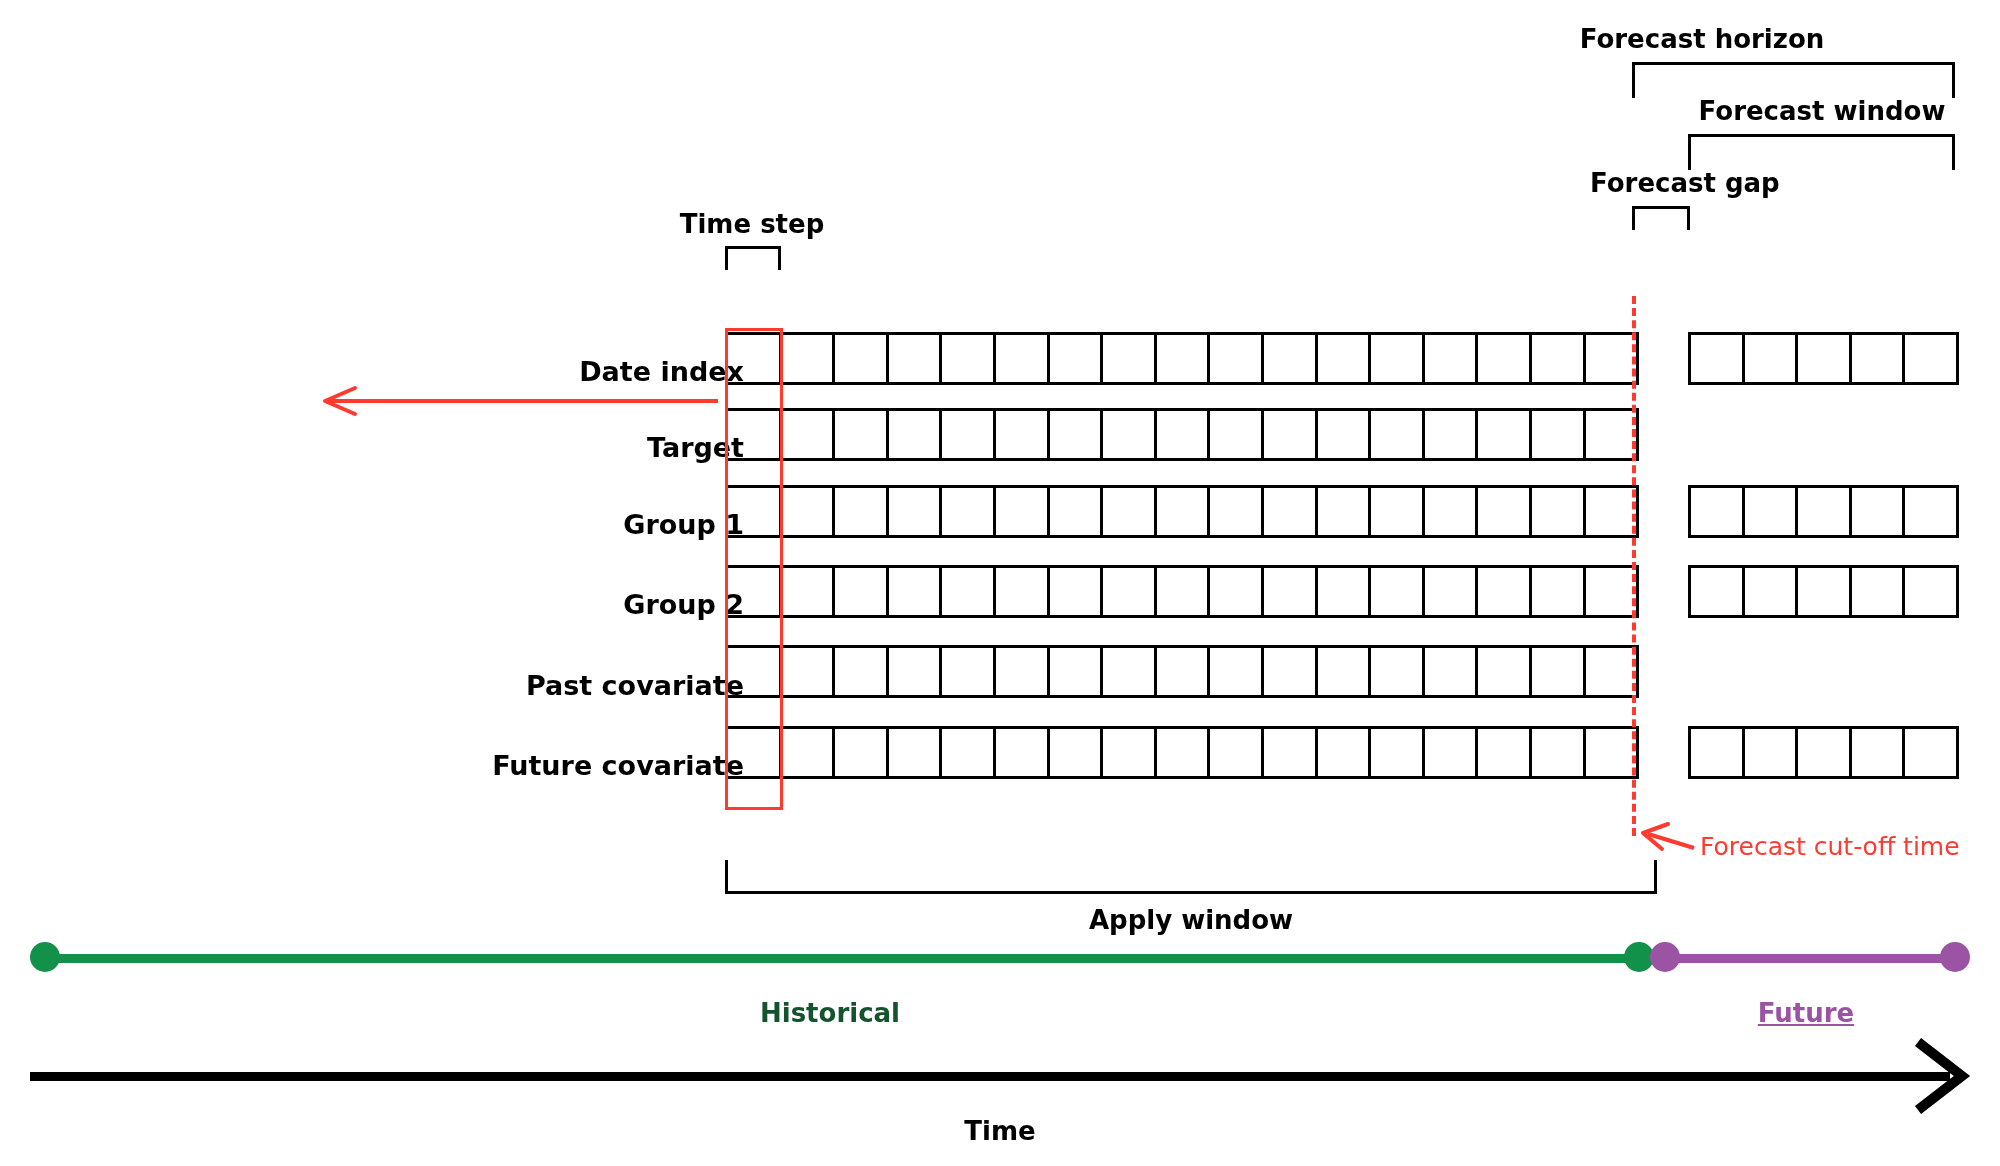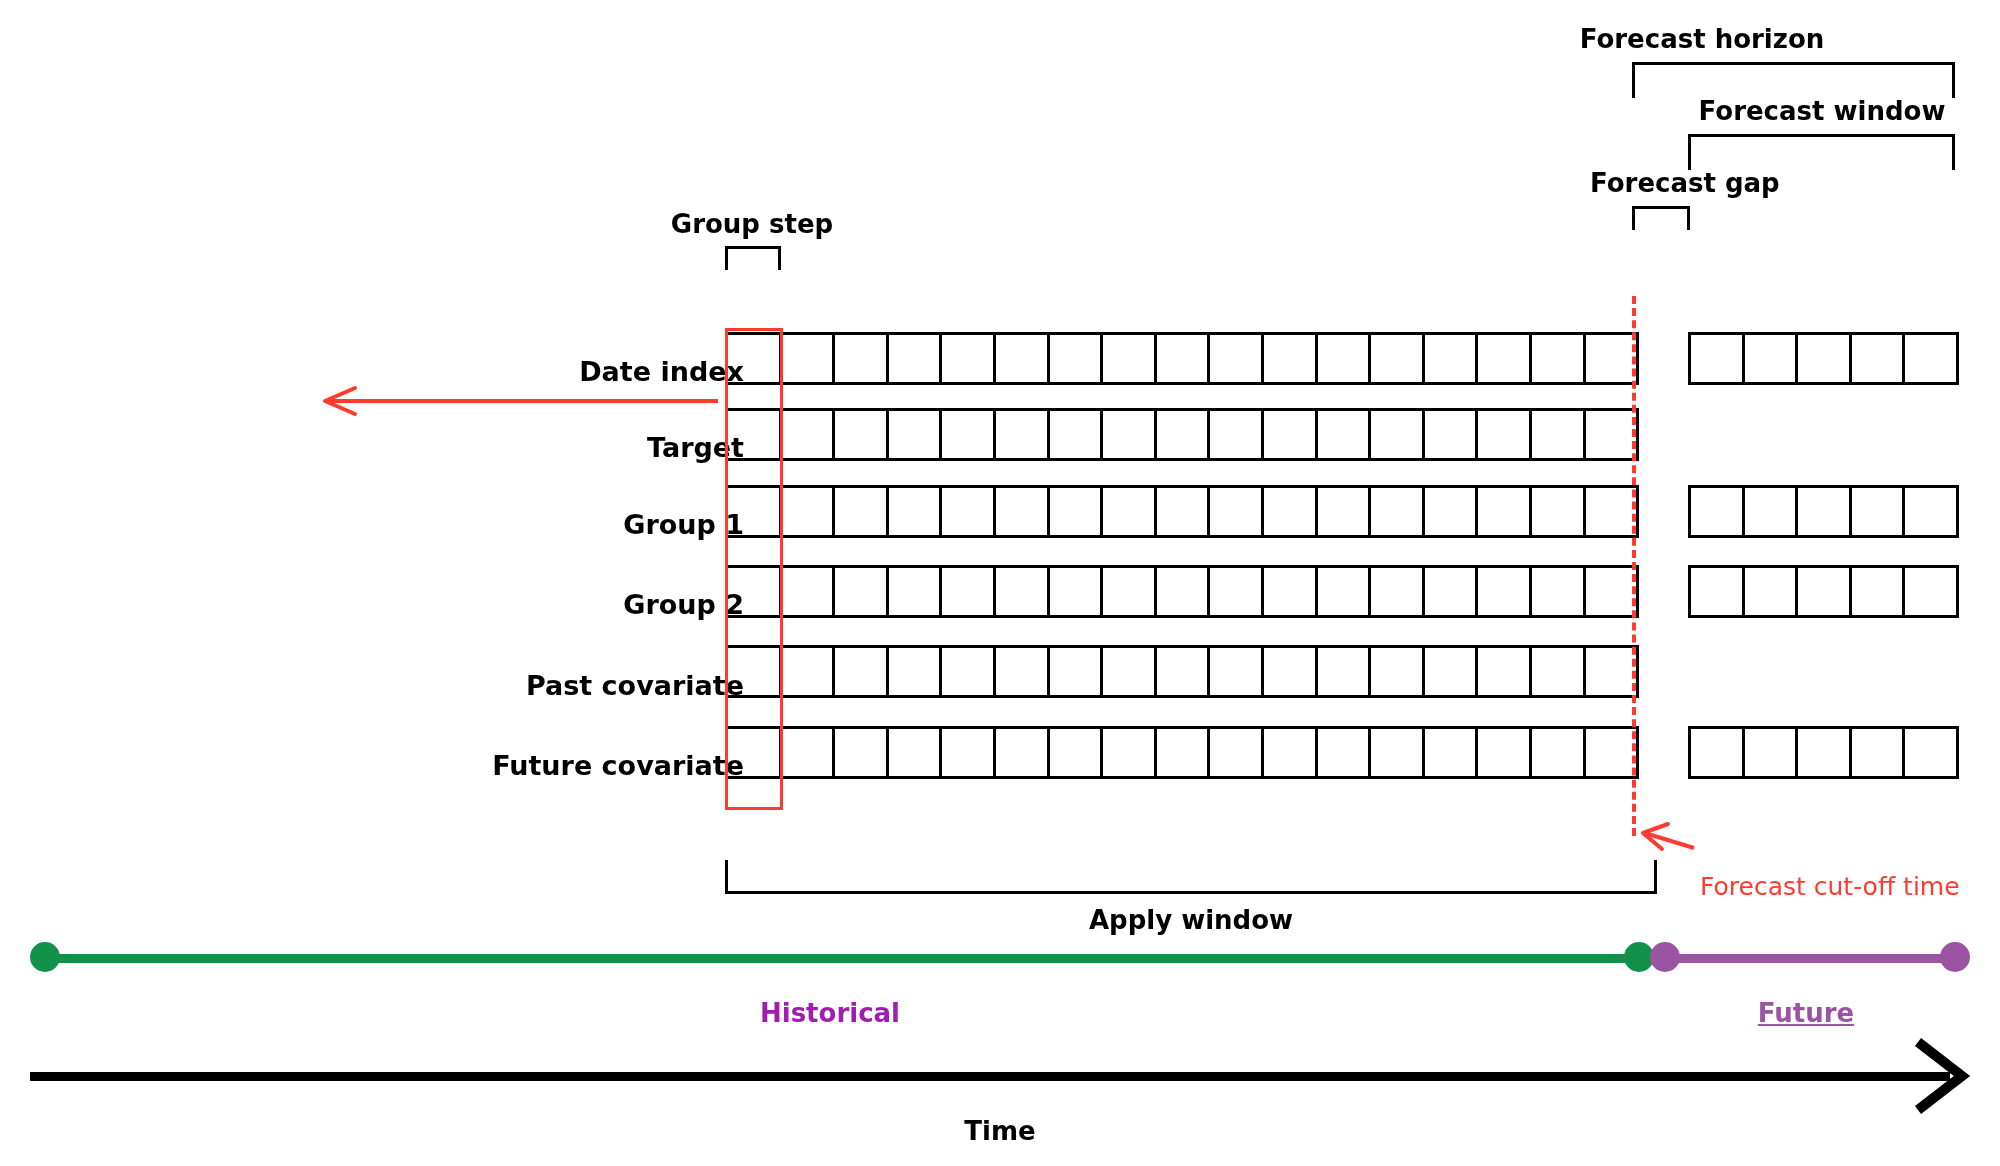--- a/index.html
+++ b/index.html
@@ -29,21 +29,21 @@
   .lbl-red {
     position: absolute;
     color: #FF3B30;
     font-size: 25px;
     font-weight: 500;
     white-space: nowrap;
     line-height: 1.22;
   }
   .lbl-green {
     position: absolute;
-    color: #a21caf;
+    color: #14532d;
     font-size: 26px;
     font-weight: 600;
     white-space: nowrap;
     line-height: 1;
   }
   .lbl-purple {
     position: absolute;
     color: #9B54A3;
     font-size: 26px;
     font-weight: 600;
@@ -151,21 +151,21 @@
 
   <div class="lbl" style="left:1702px; top:26px; transform:translateX(-50%);">Forecast horizon</div>
   <div class="bracket" style="left:1632px; top:62px; width:323px; height:36px;"></div>
 
   <div class="lbl" style="left:1822px; top:98px; transform:translateX(-50%);">Forecast window</div>
   <div class="bracket" style="left:1688px; top:134px; width:267px; height:36px;"></div>
 
   <div class="lbl" style="left:1590px; top:170px;">Forecast gap</div>
   <div class="bracket" style="left:1632px; top:206px; width:58px; height:24px;"></div>
 
-  <div class="lbl" style="left:752px; top:211px; transform:translateX(-50%);">Group step</div>
+  <div class="lbl" style="left:752px; top:211px; transform:translateX(-50%);">Time step</div>
   <div class="bracket" style="left:725px; top:246px; width:56px; height:24px;"></div>
 
   <div class="row-label" style="right:1288px; top:358px;">Date index</div>
   <div class="row-label" style="right:1288px; top:434px;">Target</div>
   <div class="row-label" style="right:1288px; top:511px;">Group 1</div>
   <div class="row-label" style="right:1288px; top:591px;">Group 2</div>
   <div class="row-label" style="right:1288px; top:672px;">Past covariate</div>
   <div class="row-label" style="right:1288px; top:752px;">Future covariate</div>
 
   <div class="cellband" id="hist-0" style="left: 725px; top: 332px; height: 53px;">
@@ -310,21 +310,21 @@
       <div class="cell" style="width: 56.6px; height: 53px;"></div>
       <div class="cell" style="width: 56.6px; height: 53px;"></div>
       <div class="cell" style="width: 56.6px; height: 53px;"></div>
     </div>
 
   <div class="redbox" style="left:725px; top:328px; width:58px; height:482px;"></div>
 
   <div class="cutoff" style="left:1632px; top:296px; height:540px;"></div>
 
 
-  <div class="lbl-red" style="left:1700px; top:832px;margin-top:40px;">Forecast cut-off time</div>
+  <div class="lbl-red" style="left:1700px; top:832px;">Forecast cut-off time</div>
 
   <div class="bracket-down" style="left:725px; top:860px; width:932px; height:34px;"></div>
   <div class="lbl-plain" style="left:1191px; top:907px; transform:translateX(-50%);">Apply window</div>
 
   <div class="tl-seg" style="left:40px; top:954px; width:1610px; background:#119149;"></div>
   <div class="tl-dot" style="left:30px; top:942px; width:30px; height:30px; background:#119149;"></div>
   <div class="tl-dot" style="left:1624px; top:942px; width:30px; height:30px; background:#119149;"></div>
 
   <div class="tl-seg" style="left:1662px; top:954px; width:300px; background:#9B54A3;"></div>
   <div class="tl-dot" style="left:1650px; top:942px; width:30px; height:30px; background:#9B54A3;"></div>

